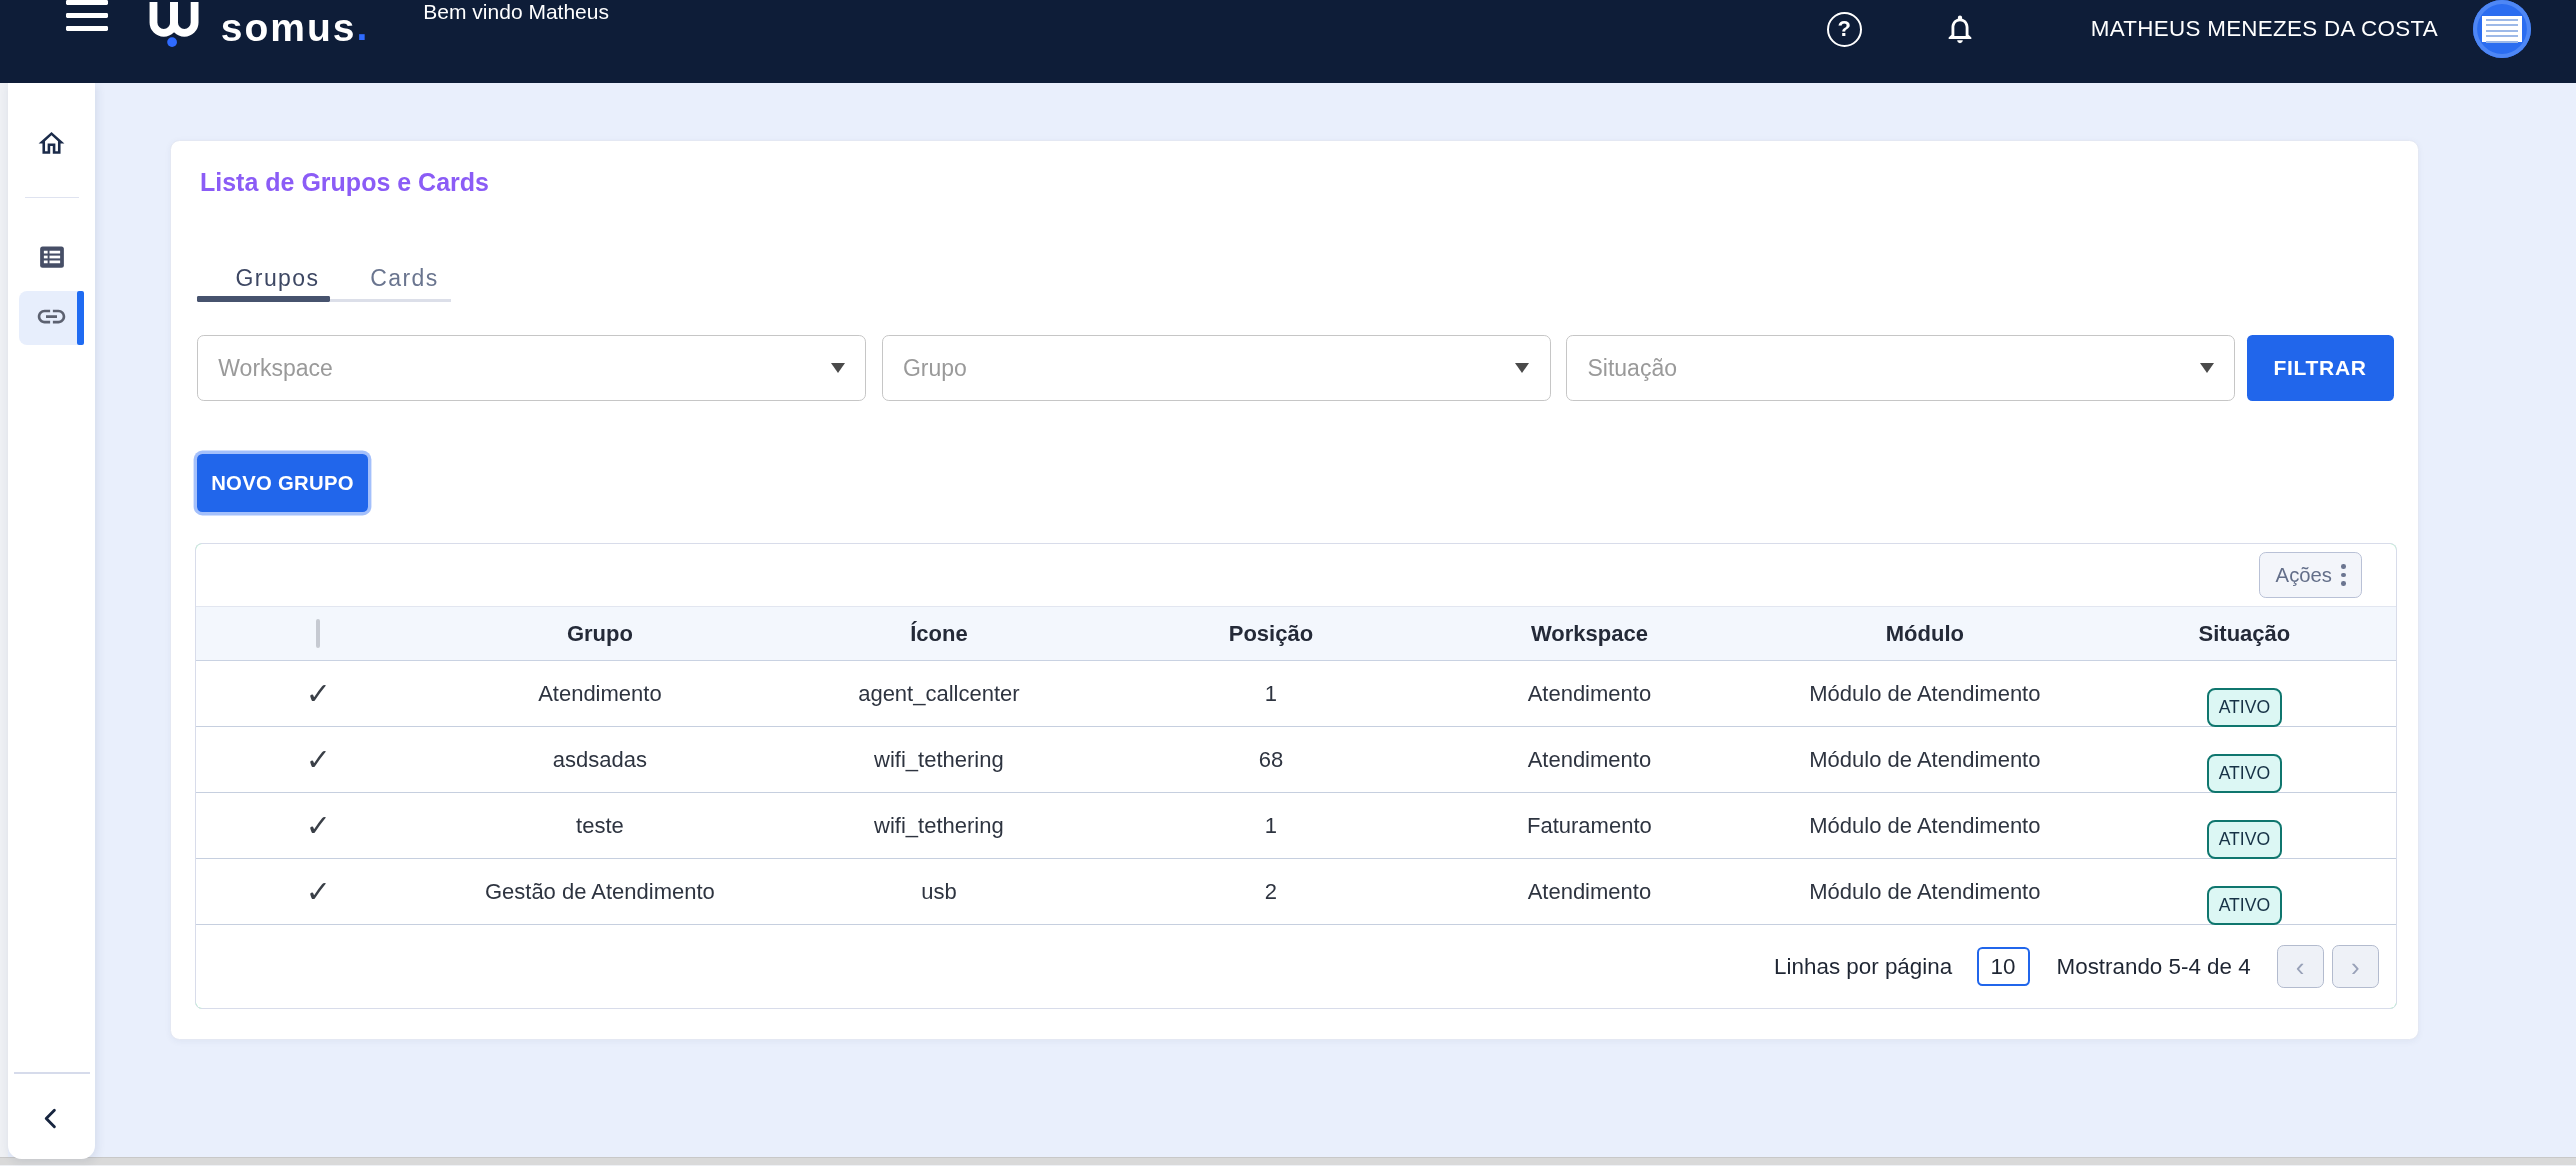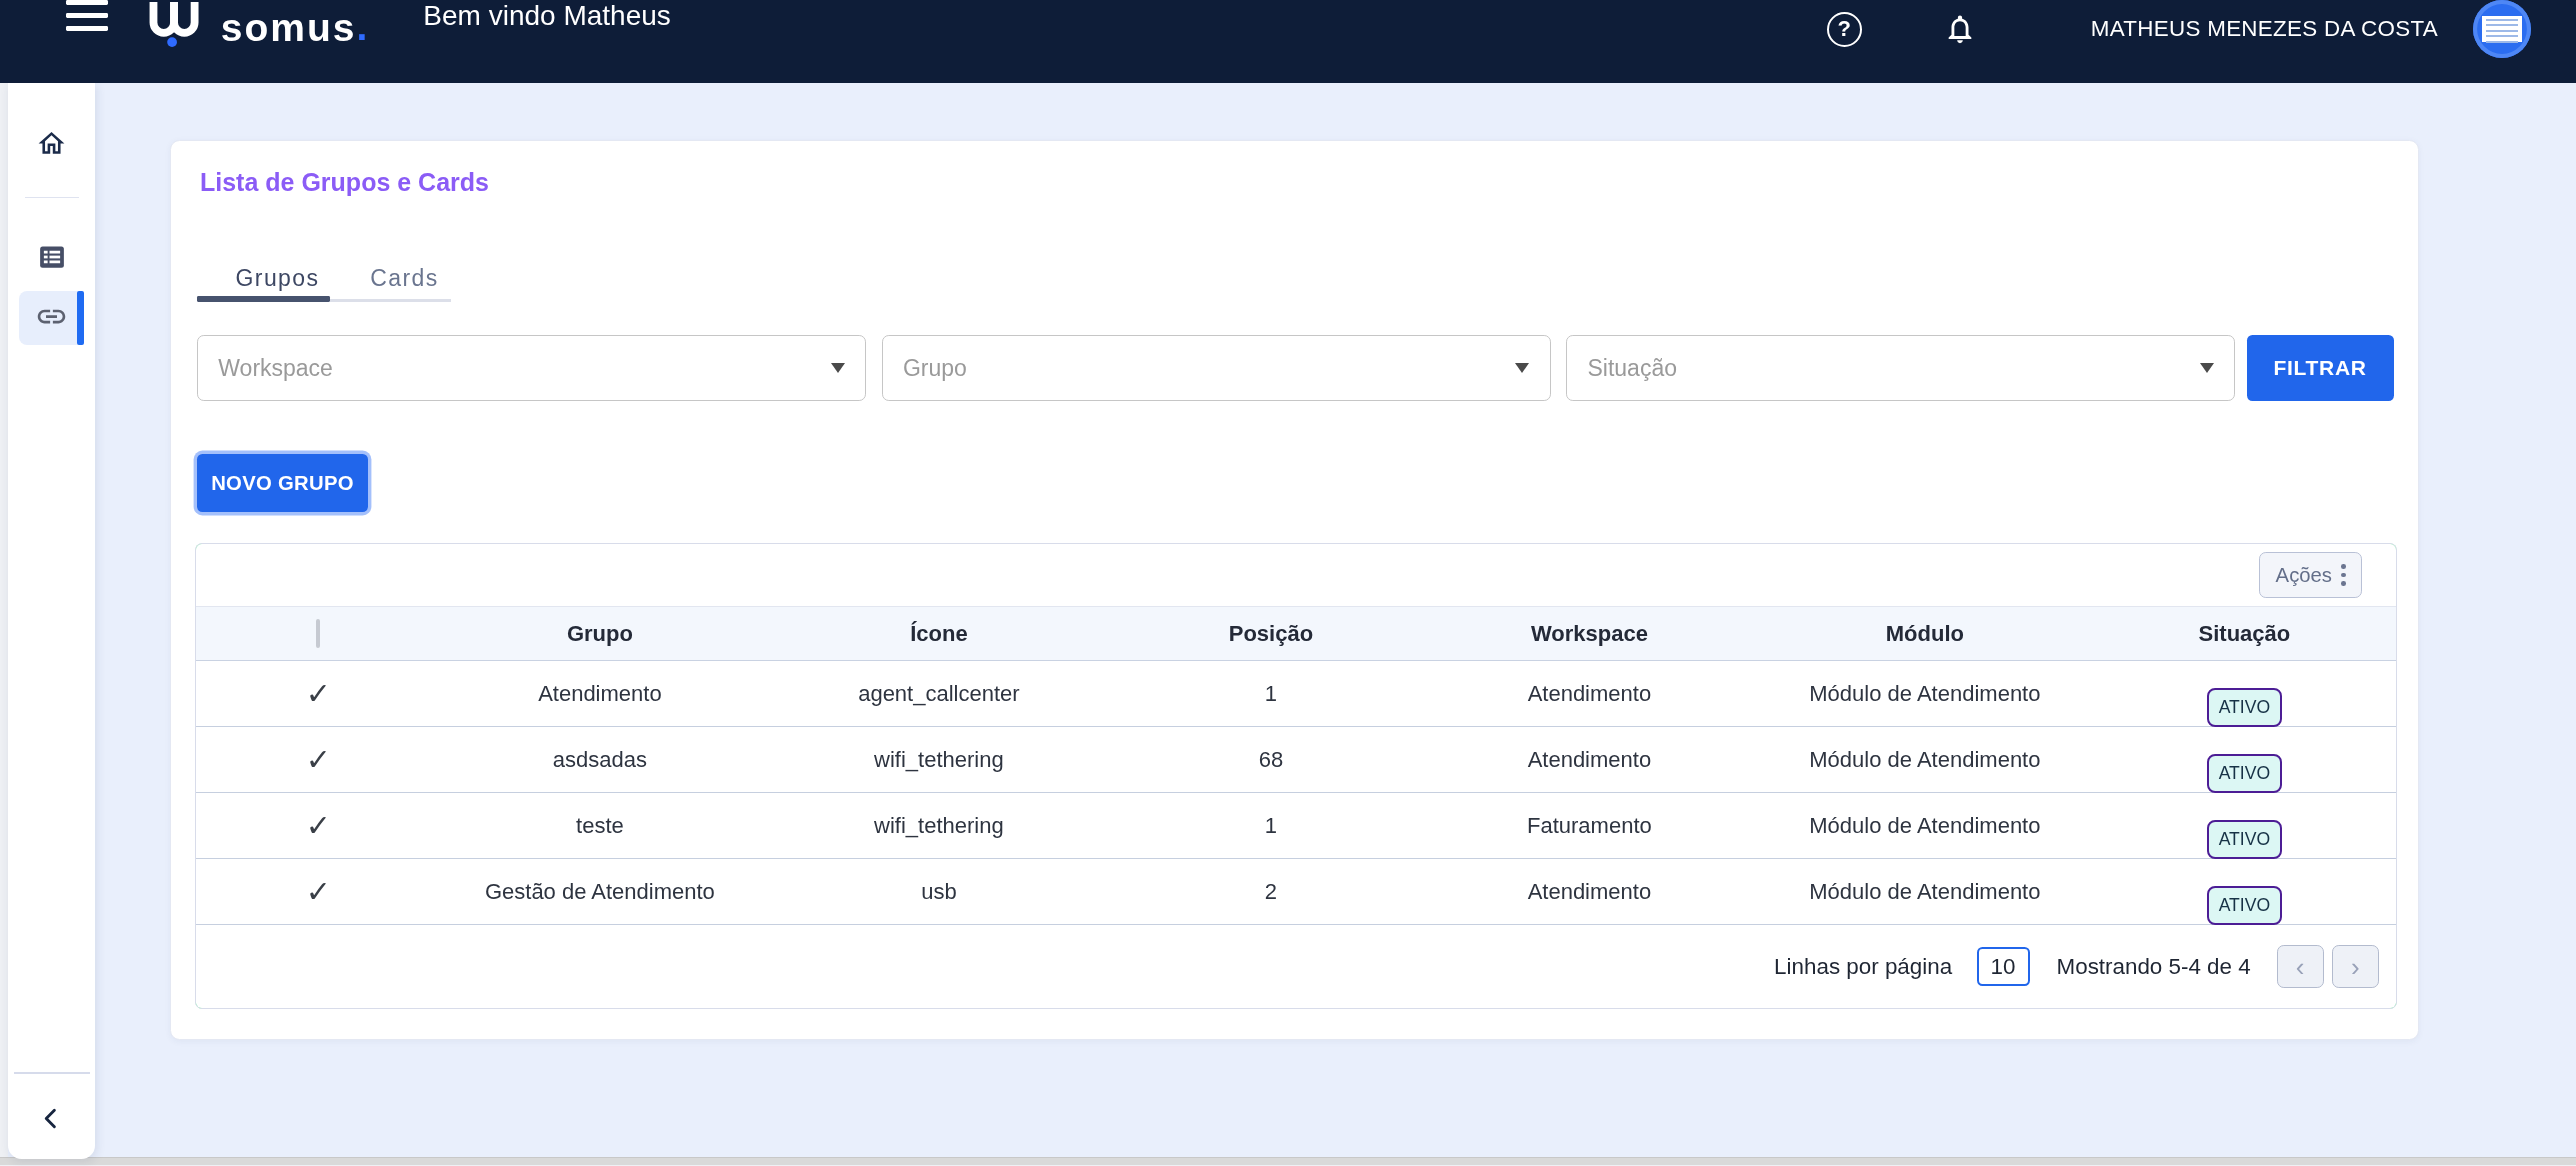--- a/index.html
+++ b/index.html
@@ -17,21 +17,21 @@
     background: #0e1d38; color: #fff;
     display: flex; align-items: flex-start; z-index: 10;
   }
   .hamburger { margin-left: 66px; width: 42px; height: 31px;
     display: flex; flex-direction: column; justify-content: space-between; cursor: pointer; }
   .hamburger span { display: block; height: 4.7px; background: #fff; border-radius: 1.4px; }
   .logo { margin-left: 30px; display: flex; align-items: flex-end; cursor: pointer; }
   .logo svg { width: 76px; height: 47px; }
   .logo-text { font-size: 39px; font-weight: 800; letter-spacing: 2px; color: #fff; line-height: 42px; margin-left: 6.8px; }
   .logo-dot { color: #2f6bff; font-size: 39px; font-weight: 800; }
-  .welcome { margin-left: 56px; font-size: 28px; font-weight: 400; }
+  .welcome { margin-left: 56px; font-size: 21px; font-weight: 400; }
   .topbar-right { margin-left: auto; display: flex; align-items: center; margin-right: 45px; }
   .help-btn { width: 35px; height: 35px; border: 2px solid #fff; border-radius: 50%;
     display: flex; align-items: center; justify-content: center;
     font-size: 22px; font-weight: 600; color: #fff; margin-right: 81px; cursor: pointer; }
   .bell-btn { margin-right: 114px; cursor: pointer; display: flex; }
   .bell-btn svg { width: 34px; height: 34px; }
   .user-name { font-size: 22.4px; font-weight: 500; letter-spacing: 0.3px; margin-right: 35px; cursor: pointer; }
   .avatar { width: 58px; height: 58px; border-radius: 50%; background: #2b6df0;
     box-shadow: inset 0 0 0 4.1px #4e87f5; position: relative; overflow: hidden; cursor: pointer; }
   .avatar .doc { position: absolute; left: 16%; right: 16%; top: 27%; bottom: 27%;
@@ -111,21 +111,21 @@
     align-items: center; text-align: center; }
   .thead { height: 54px; background: #f3f7fd; border-bottom: 1.4px solid #c9d2e2;
     font-size: 22px; font-weight: 700; color: #242a38; }
   .checkbox { width: 24.4px; height: 24.4px; border: 2px solid #c6cad2; border-radius: 4.1px;
     background: #f7f8fa; margin: 0 auto; cursor: pointer; }
   .trow { height: 66px; background: #fff; border-bottom: 1.4px solid #c6cfdf;
     font-size: 22px; color: #2e3440; }
   .rowcheck { font-size: 30px; color: #3a3f47; line-height: 1; cursor: pointer; }
   .badge { display: inline-flex; align-items: center; justify-content: center;
     min-width: 65px; height: 39px; padding: 0 9.5px;
-    background: #dcf7f4; border: 2px solid #4c1d95; border-radius: 8.1px;
+    background: #dcf7f4; border: 2px solid #0f766e; border-radius: 8.1px;
     font-size: 17.6px; color: #173246; margin-top: 27px; }
 
   .tfoot { height: 83px; display: flex; align-items: center; justify-content: flex-end;
     padding-right: 17.6px; font-size: 22.4px; color: #1f2633; background: #fff; }
   .rpp-label { margin-right: 24.4px; }
   .rpp-input { width: 53px; height: 39px; border: 2px solid #2166eb; border-radius: 5.4px;
     text-align: center; font-family: inherit; font-size: 22.4px; color: #1f2633; margin-right: 27px; }
   .showing { margin-right: 26px; }
   .page-btn { width: 47px; height: 43px; border: 1.4px solid #b3bbce; border-radius: 6.8px;
     background: #eef1f7; color: #98a1b8; font-size: 26px; line-height: 1;

